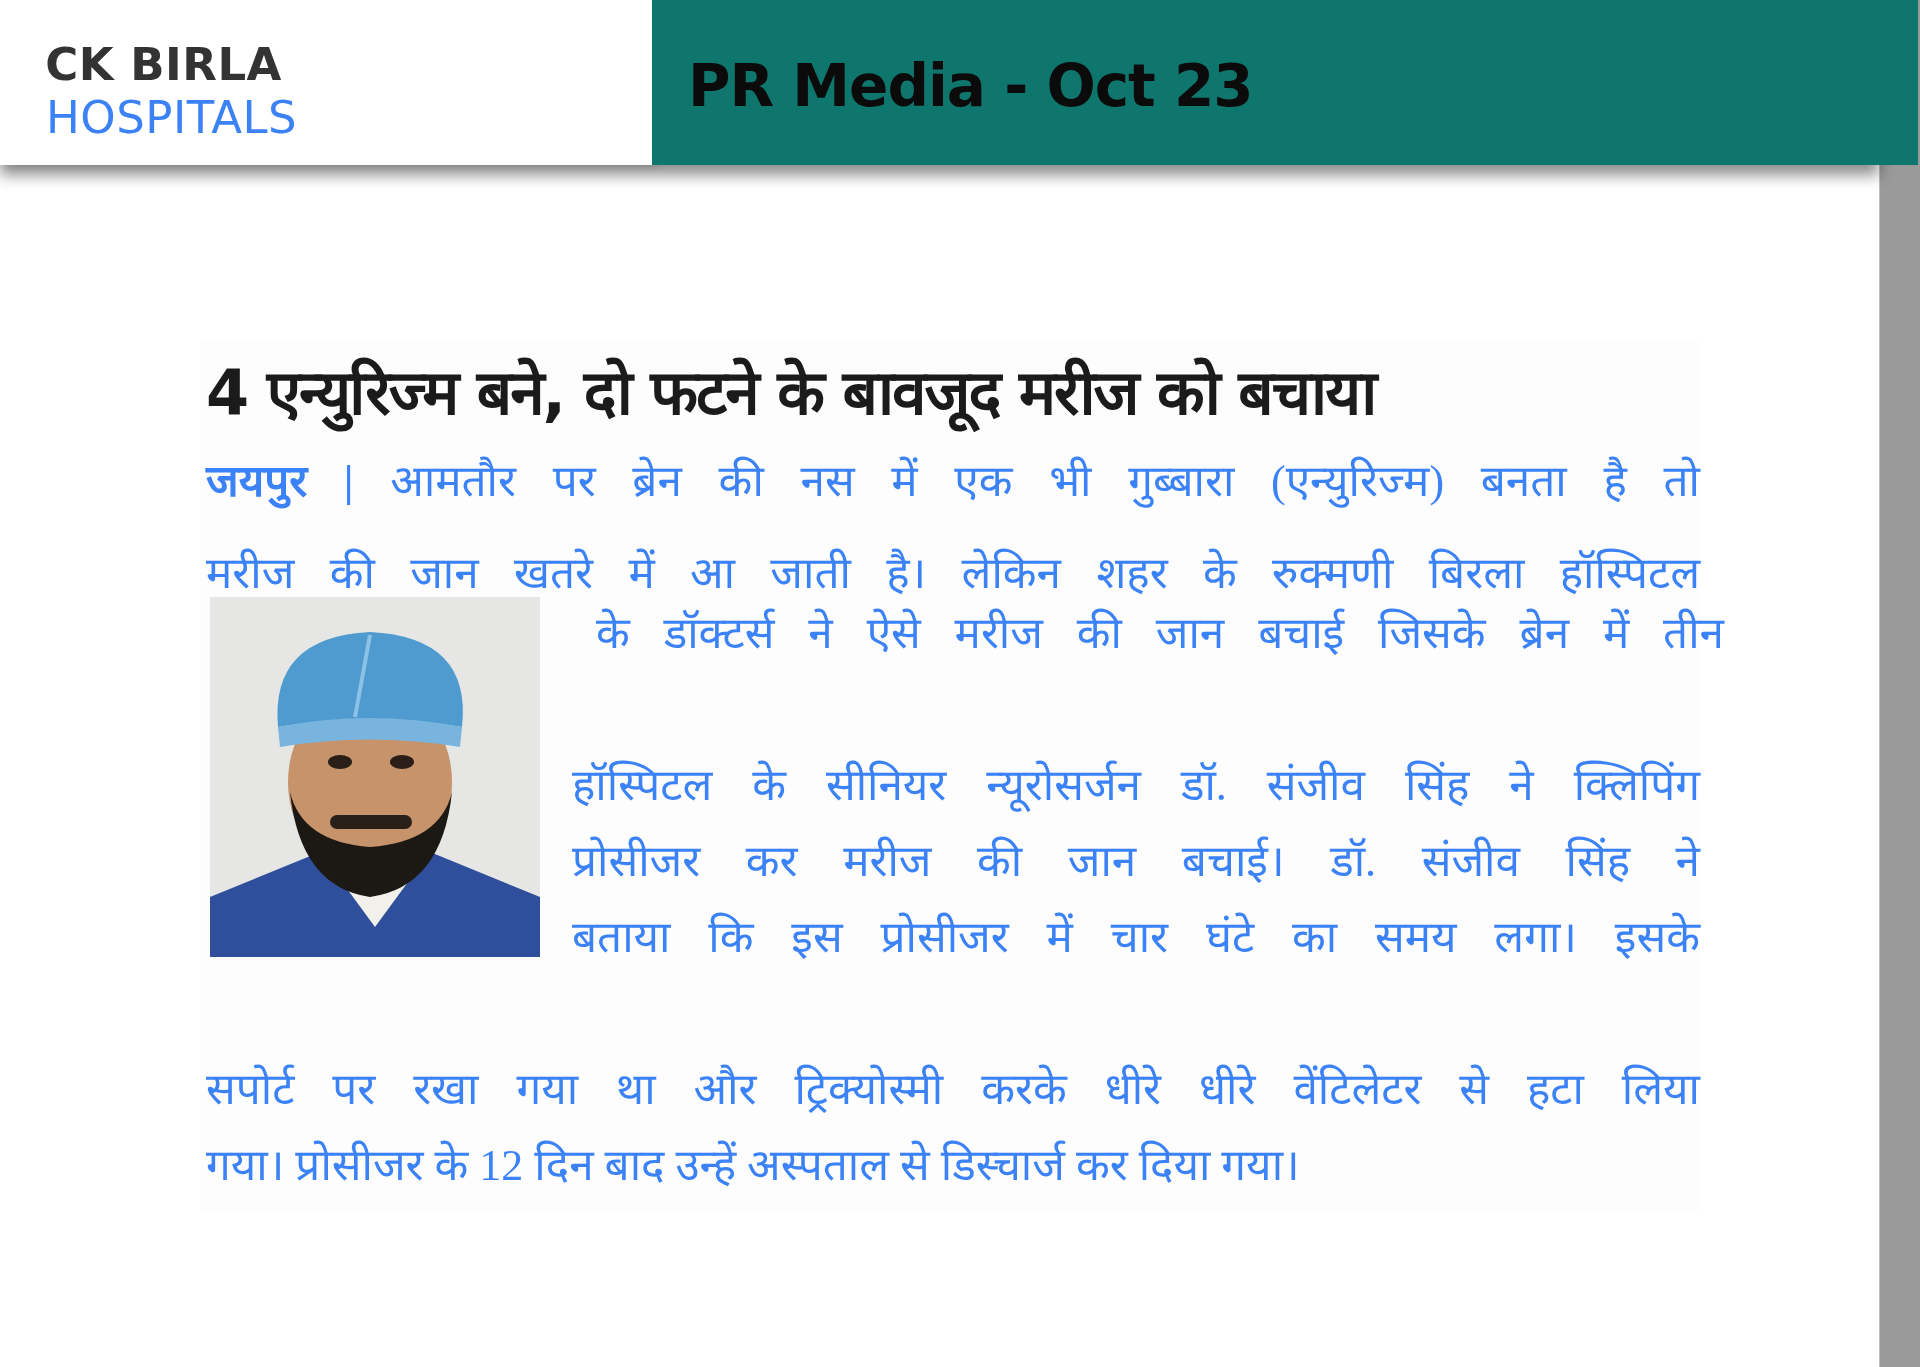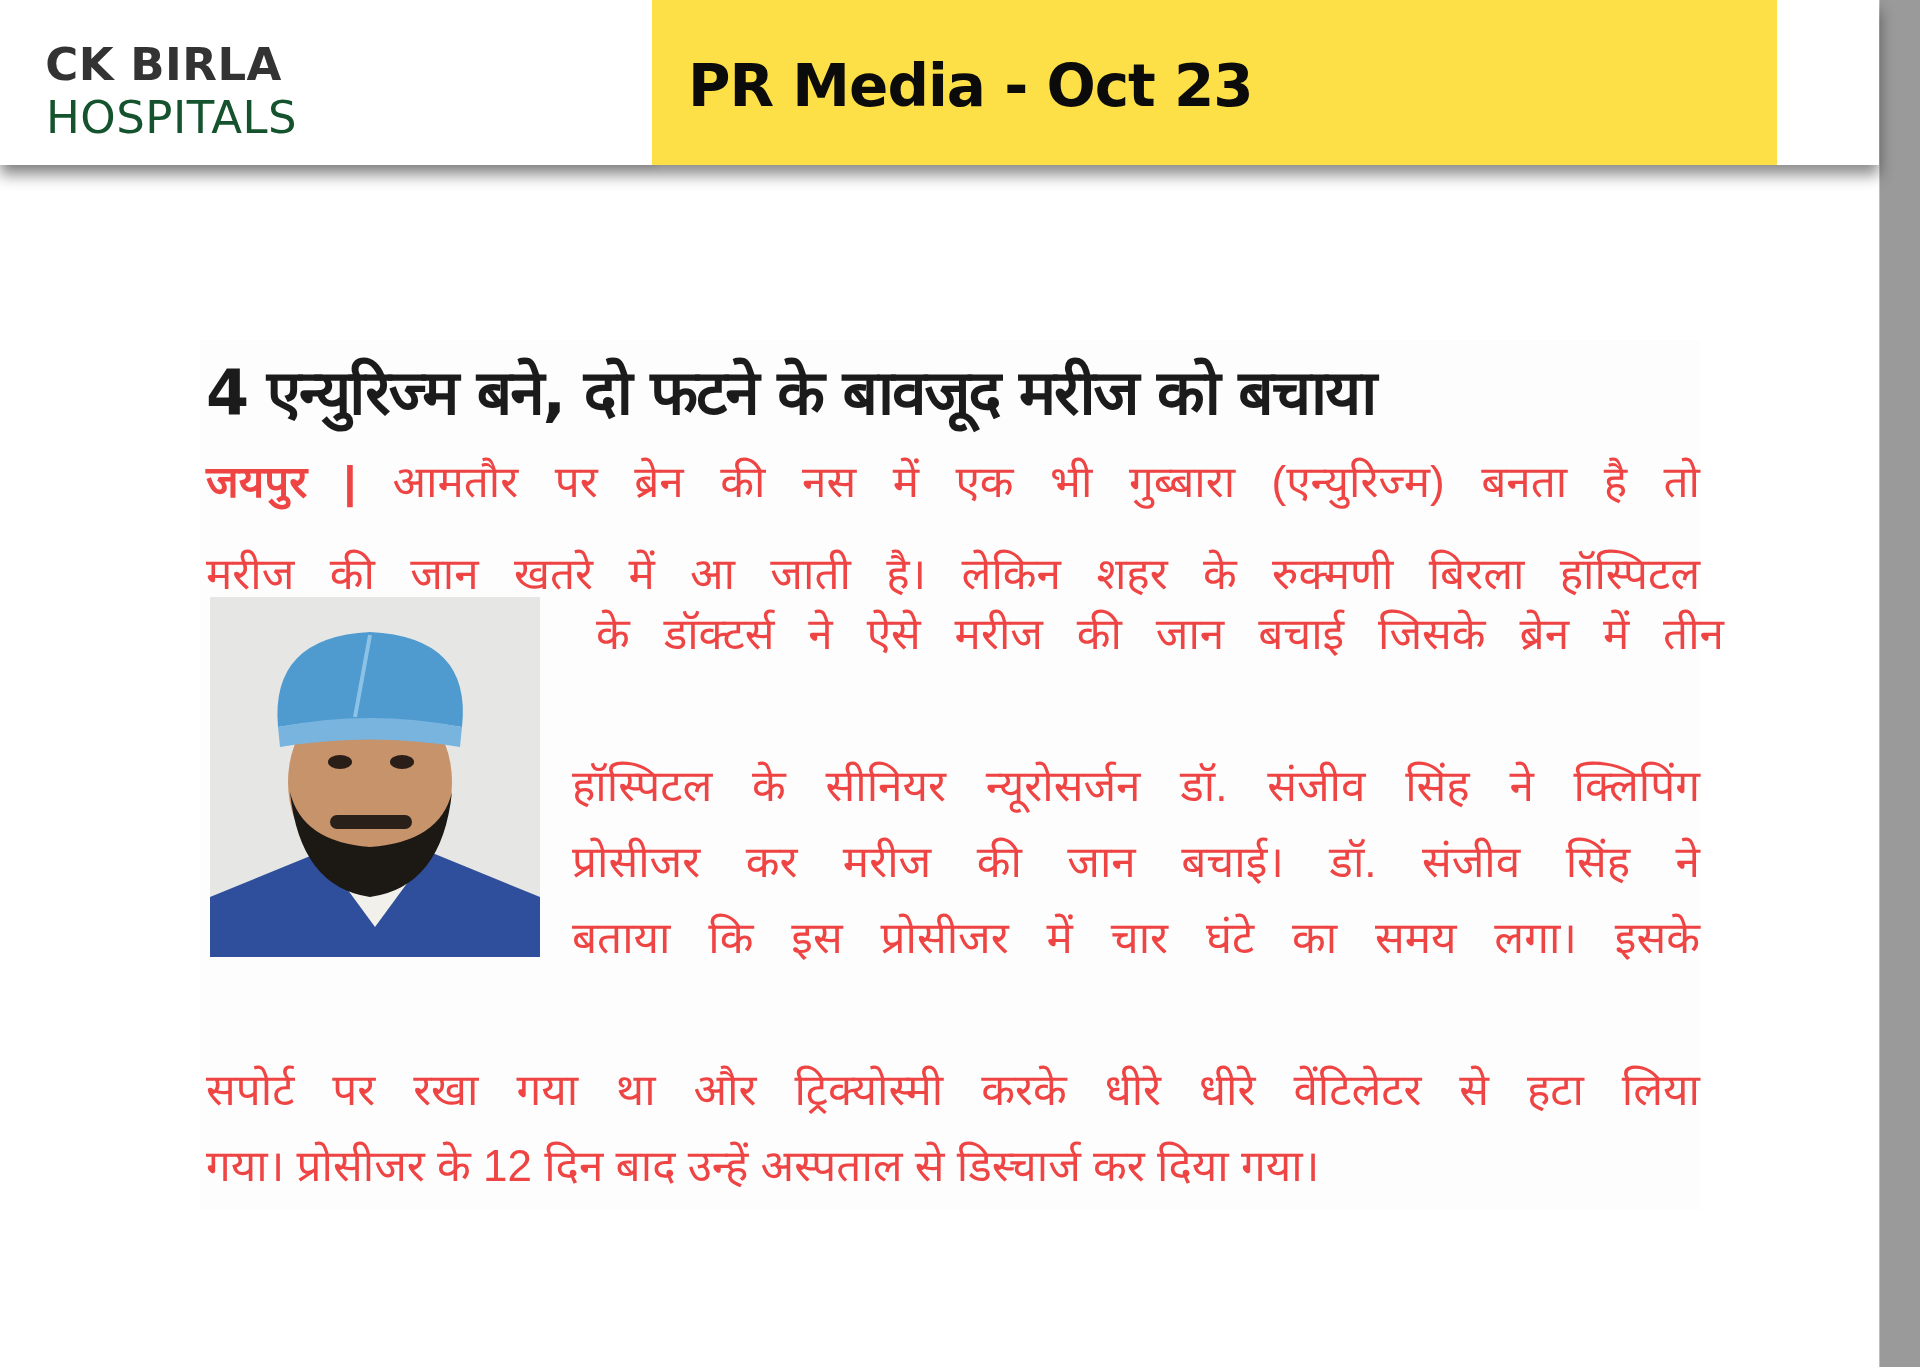--- a/index.html
+++ b/index.html
@@ -62,30 +62,30 @@
   .logo-ck {
     font-family: "DejaVu Sans", sans-serif;
     font-weight: bold;
     font-size: 45px;
     color: #333333;
     letter-spacing: 0.5px;
   }
   .logo-hosp {
     font-family: "DejaVu Sans", sans-serif;
     font-size: 45px;
-    color: #14532d;
+    color: #3b82f6;
     margin-left: 16px;
     letter-spacing: 0.5px;
   }
   .title-band {
     position: absolute;
     left: 652px; top: 0;
-    width: 1125px;
+    width: 1266px;
     height: 165px;
-    background: #fde047;
+    background: #0f766e;
   }
   .title-text {
     position: absolute;
     left: 36px; top: 52px;
     font-family: "DejaVu Sans", sans-serif;
     font-weight: bold;
     font-size: 58px;
     color: #0b0b0b;
     letter-spacing: -1px;
     white-space: nowrap;
@@ -103,23 +103,23 @@
     left: 6px; top: 8px;
     font-family: "DejaVu Sans", sans-serif;
     font-weight: bold;
     font-size: 62px;
     color: #1b1b1b;
     white-space: nowrap;
     letter-spacing: -2px;
   }
   .line {
     position: absolute;
-    font-family: Liberation Sans, sans-serif;
+    font-family: Liberation Serif, serif;
     font-size: 44px;
-    color: #ef4444;
+    color: #3b82f6;
     white-space: nowrap;
     text-align: justify;
     text-align-last: justify;
     height: 60px;
     line-height: 60px;
   }
   .full { left: 6px; width: 1494px; }
   .wrap { left: 372px; width: 1128px; }
   .last { text-align-last: left; }
   .dateline {

